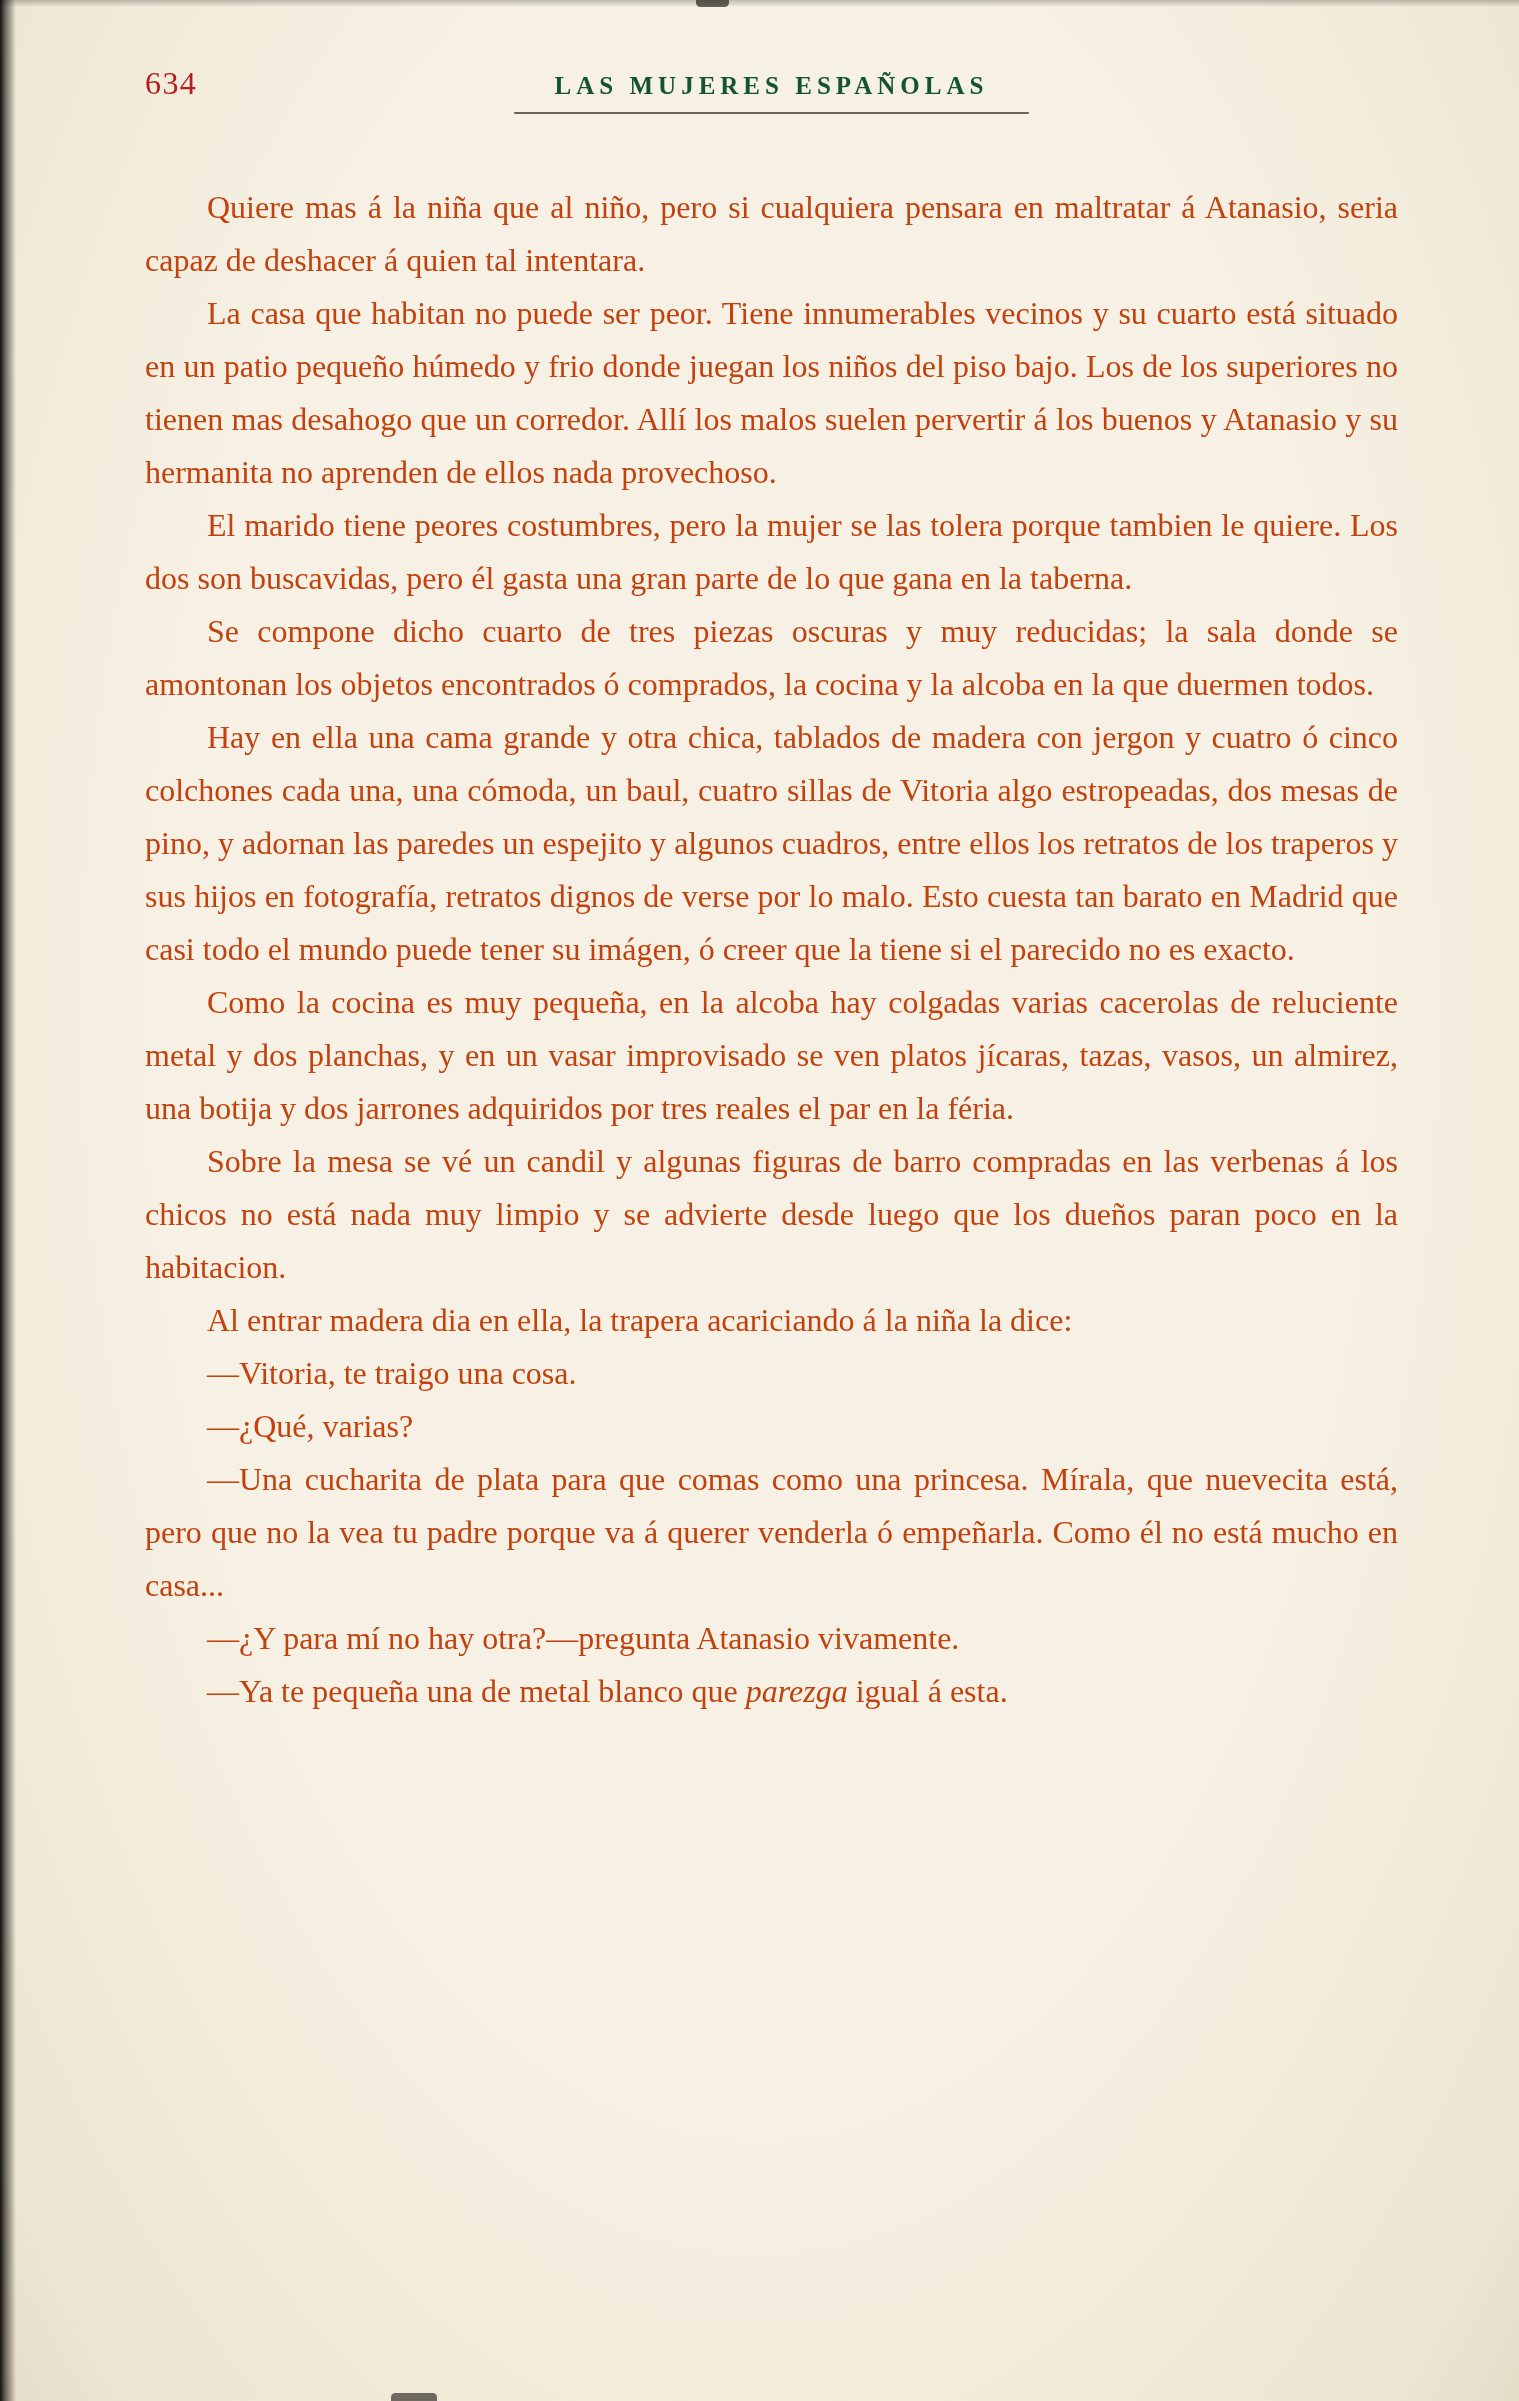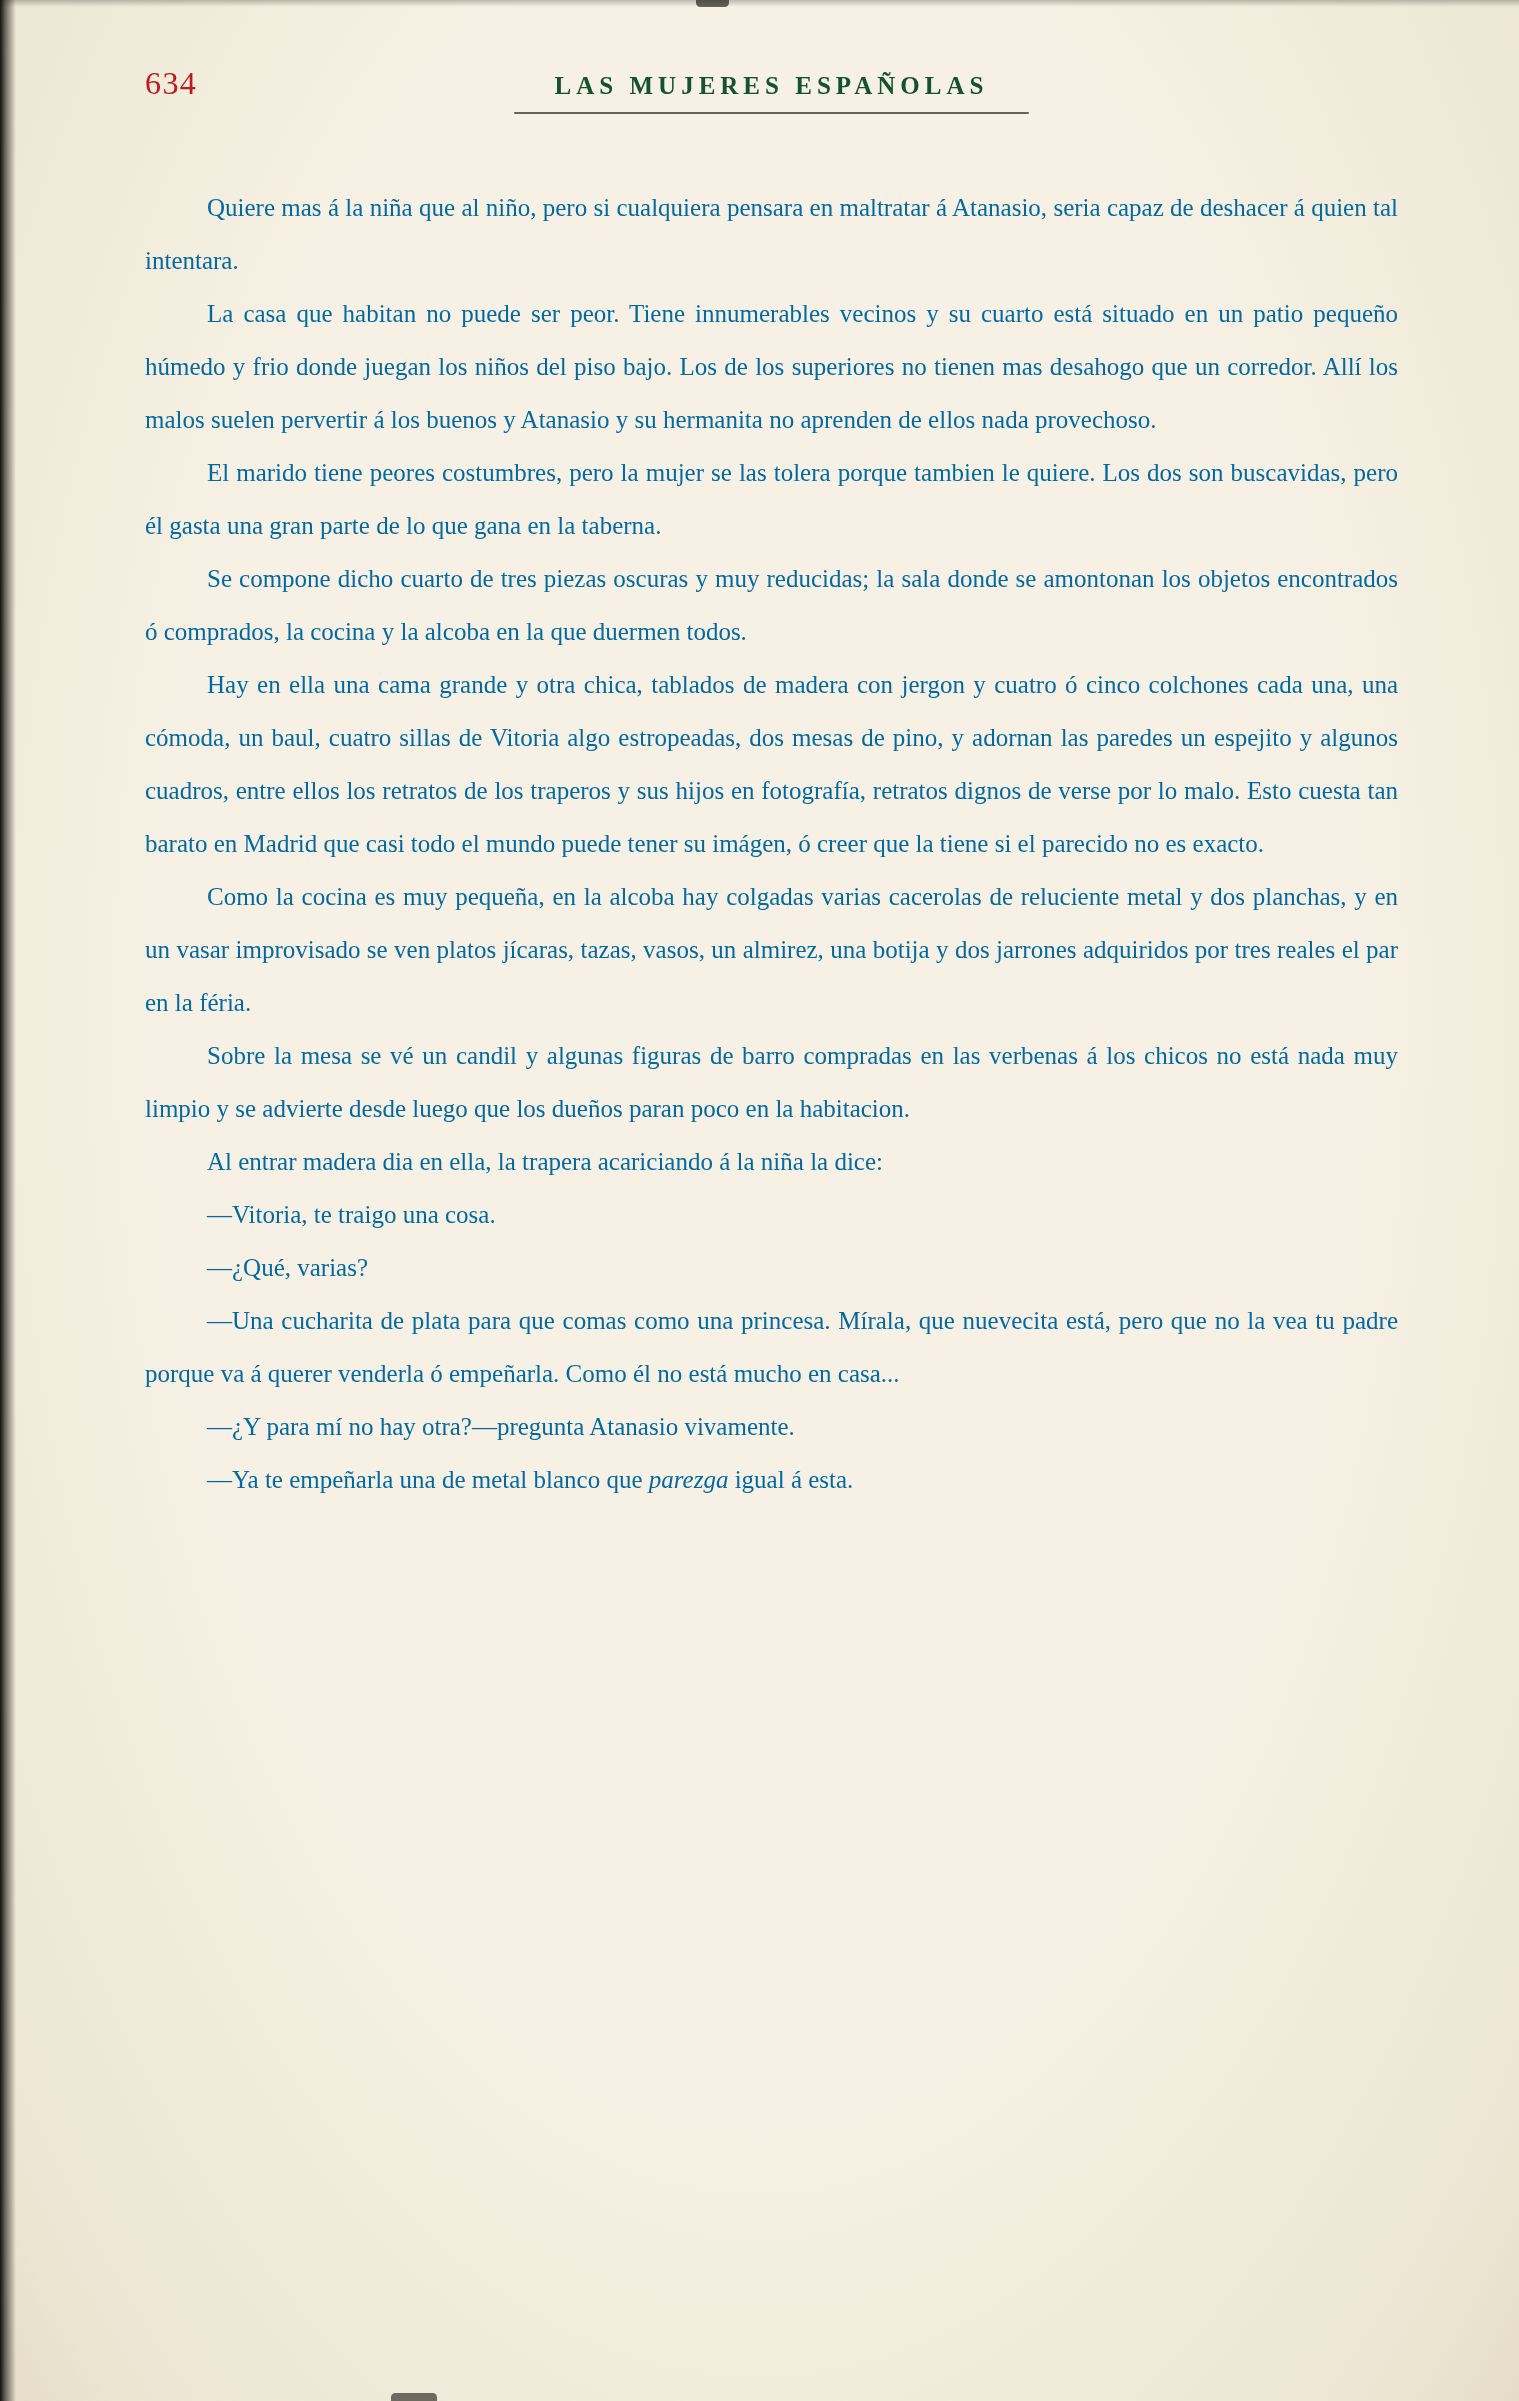--- a/index.html
+++ b/index.html
@@ -75,24 +75,24 @@
   }
   .header-rule {
     width: 515px;
     height: 2.9px;
     margin: 11.6px auto 0 auto;
     background: #6a6254;
     border-radius: 1.4px;
   }
   .text-column {
     margin-top: 16px;
-    font-size: 25px;
+    font-size: 32px;
     line-height: 53px;
     text-align: justify;
-    color: #0369a1;
+    color: #c2410c;
   }
   .text-column p {
     margin: 0;
     text-indent: 62px;
   }
   .text-column p.dialogue {
     text-align: left;
   }
   .text-column i {
     font-style: italic;
@@ -122,17 +122,17 @@
     <p>El marido tiene peores costumbres, pero la mujer se las tolera porque tambien le quiere. Los dos son buscavidas, pero él gasta una gran parte de lo que gana en la taberna.</p>
     <p>Se compone dicho cuarto de tres piezas oscuras y muy reducidas; la sala donde se amontonan los objetos encontrados ó comprados, la cocina y la alcoba en la que duermen todos.</p>
     <p>Hay en ella una cama grande y otra chica, tablados de madera con jergon y cuatro ó cinco colchones cada una, una cómoda, un baul, cuatro sillas de Vitoria algo estropeadas, dos mesas de pino, y adornan las paredes un espejito y algunos cuadros, entre ellos los retratos de los traperos y sus hijos en fotografía, retratos dignos de verse por lo malo. Esto cuesta tan barato en Madrid que casi todo el mundo puede tener su imágen, ó creer que la tiene si el parecido no es exacto.</p>
     <p>Como la cocina es muy pequeña, en la alcoba hay colgadas varias cacerolas de reluciente metal y dos planchas, y en un vasar improvisado se ven platos jícaras, tazas, vasos, un almirez, una botija y dos jarrones adquiridos por tres reales el par en la féria.</p>
     <p>Sobre la mesa se vé un candil y algunas figuras de barro compradas en las verbenas á los chicos no está nada muy limpio y se advierte desde luego que los dueños paran poco en la habitacion.</p>
     <p>Al entrar madera dia en ella, la trapera acariciando á la niña la dice:</p>
     <p class="dialogue">—Vitoria, te traigo una cosa.</p>
     <p class="dialogue">—¿Qué, varias?</p>
     <p>—Una cucharita de plata para que comas como una princesa. Mírala, que nuevecita está, pero que no la vea tu padre porque va á querer venderla ó empeñarla. Como él no está mucho en casa...</p>
     <p class="dialogue">—¿Y para mí no hay otra?—pregunta Atanasio vivamente.</p>
-    <p class="dialogue"><span>—Ya te empeñarla una de metal blanco que </span><i>parezga</i><span> igual á  esta.</span></p>
+    <p class="dialogue"><span>—Ya te pequeña una de metal blanco que </span><i>parezga</i><span> igual á  esta.</span></p>
   </div>
 
 </div>
 
 
 </body></html>

